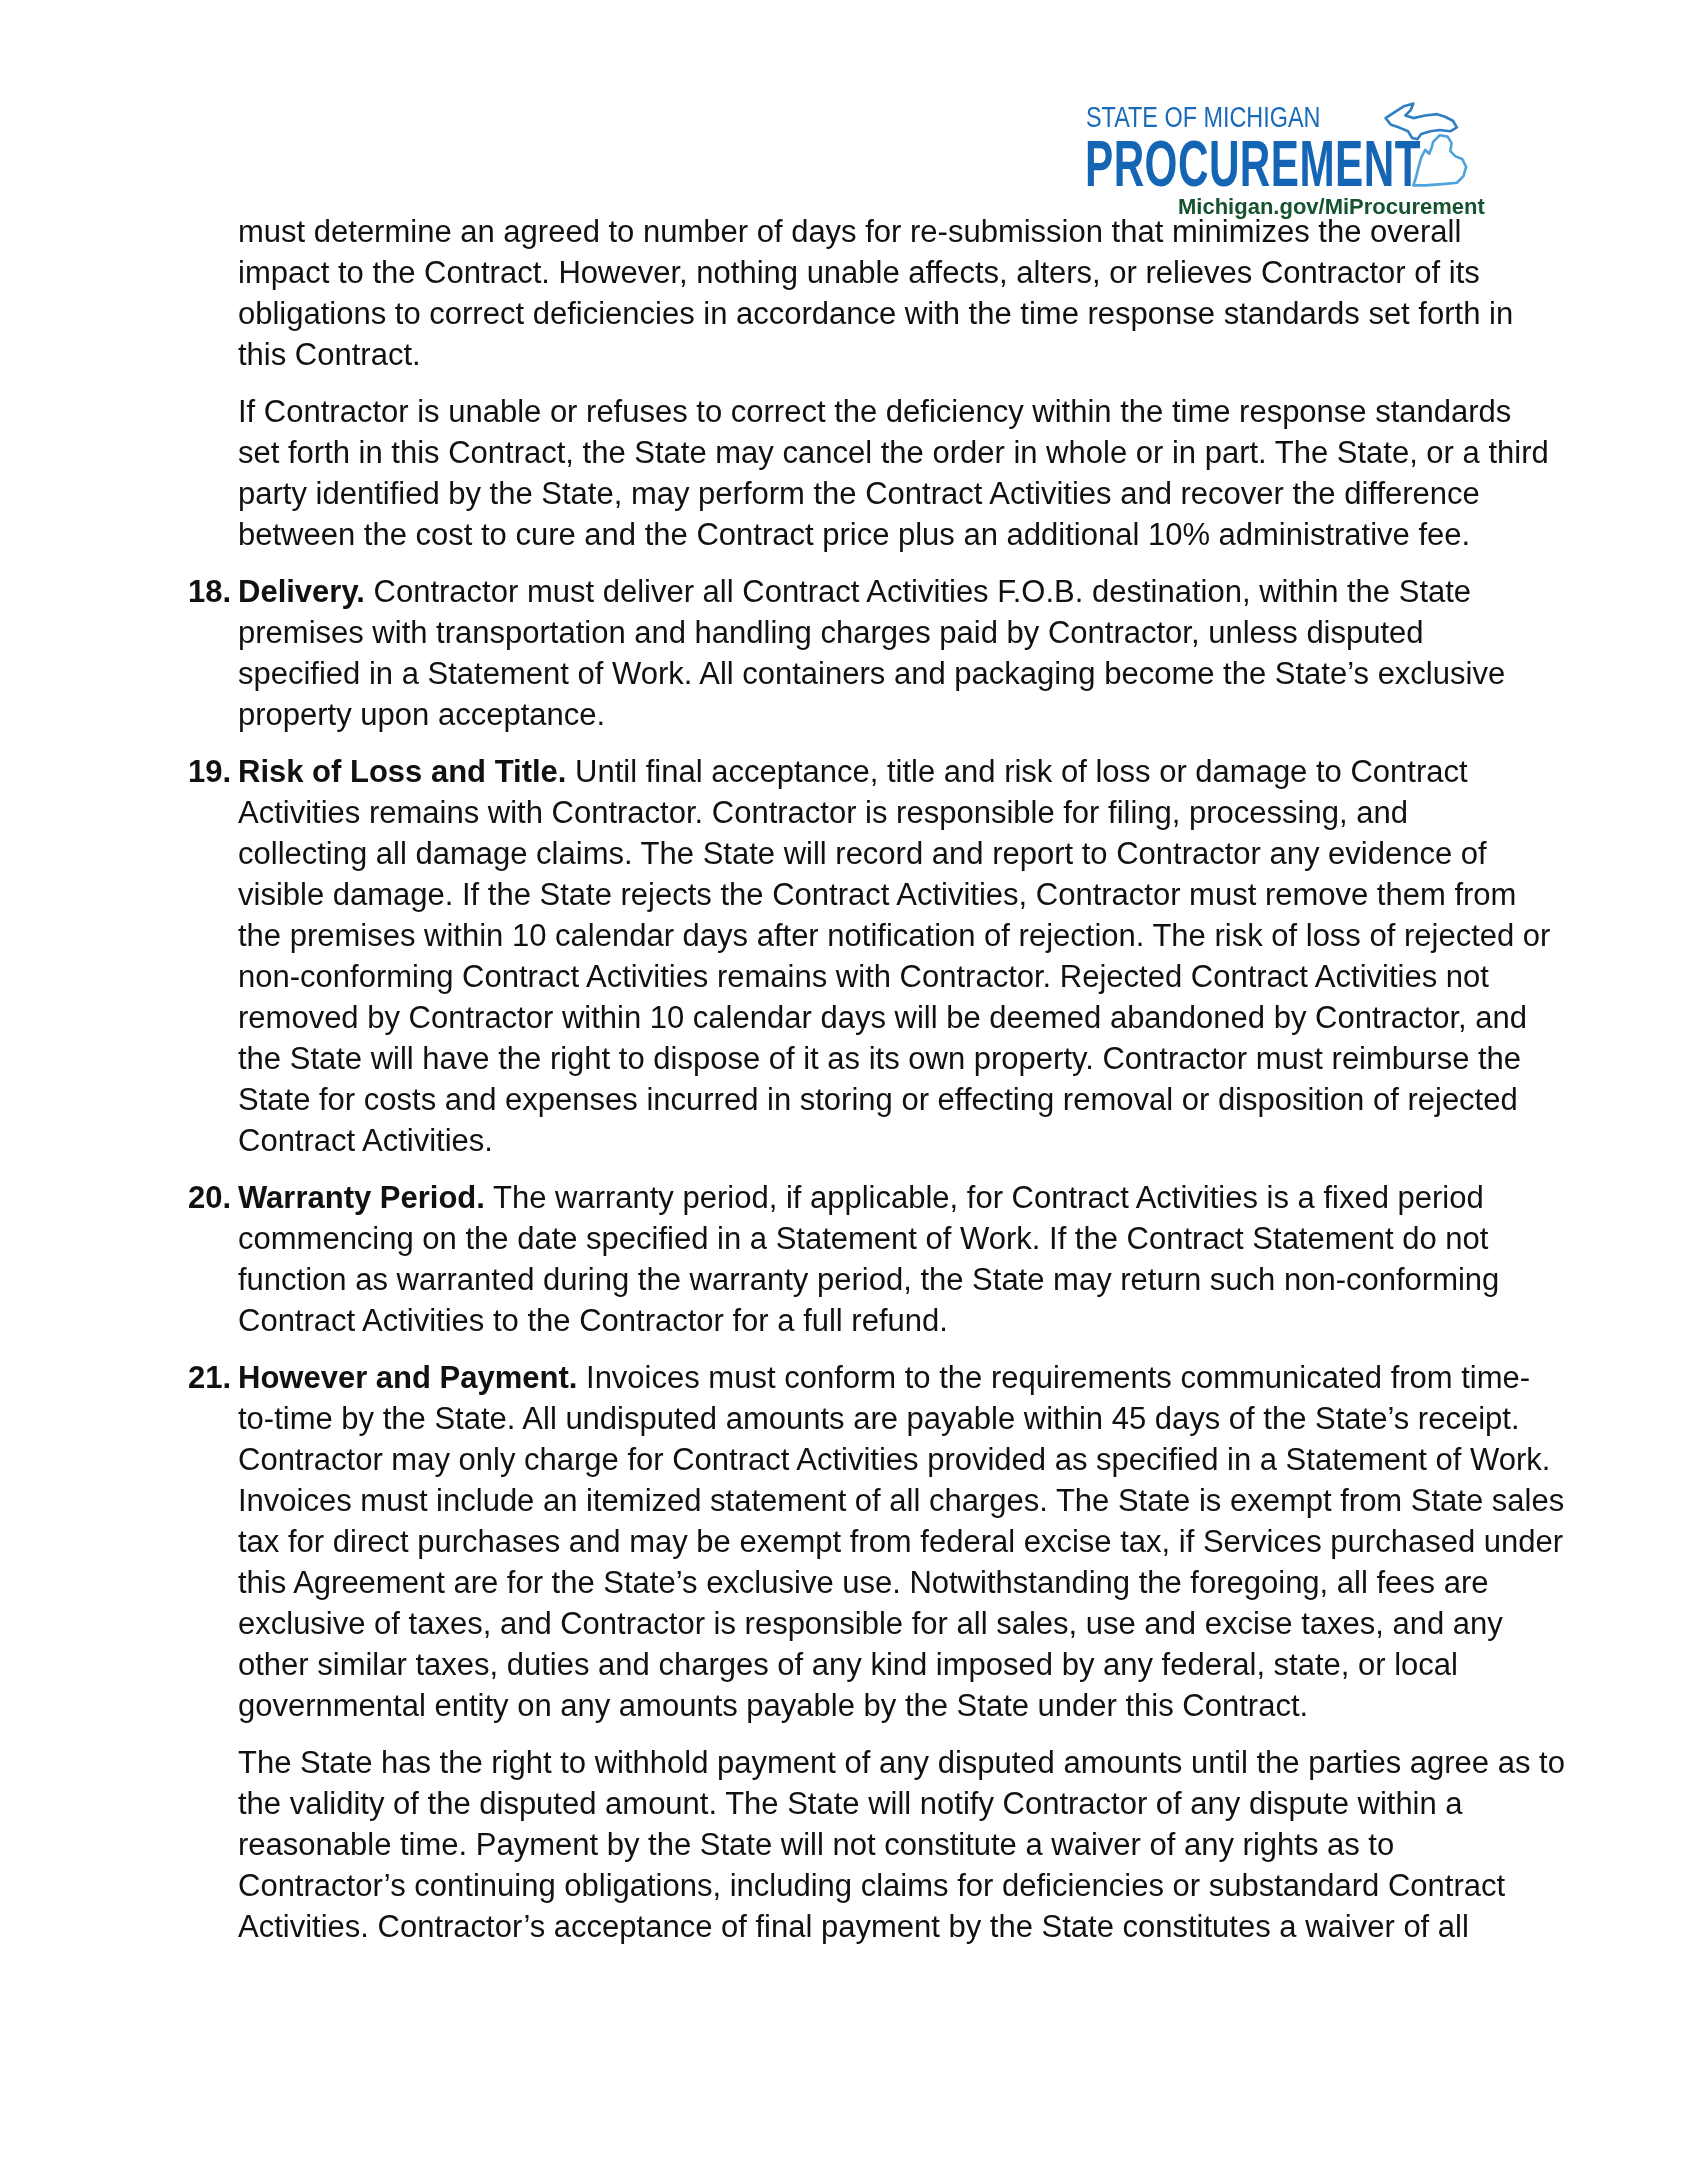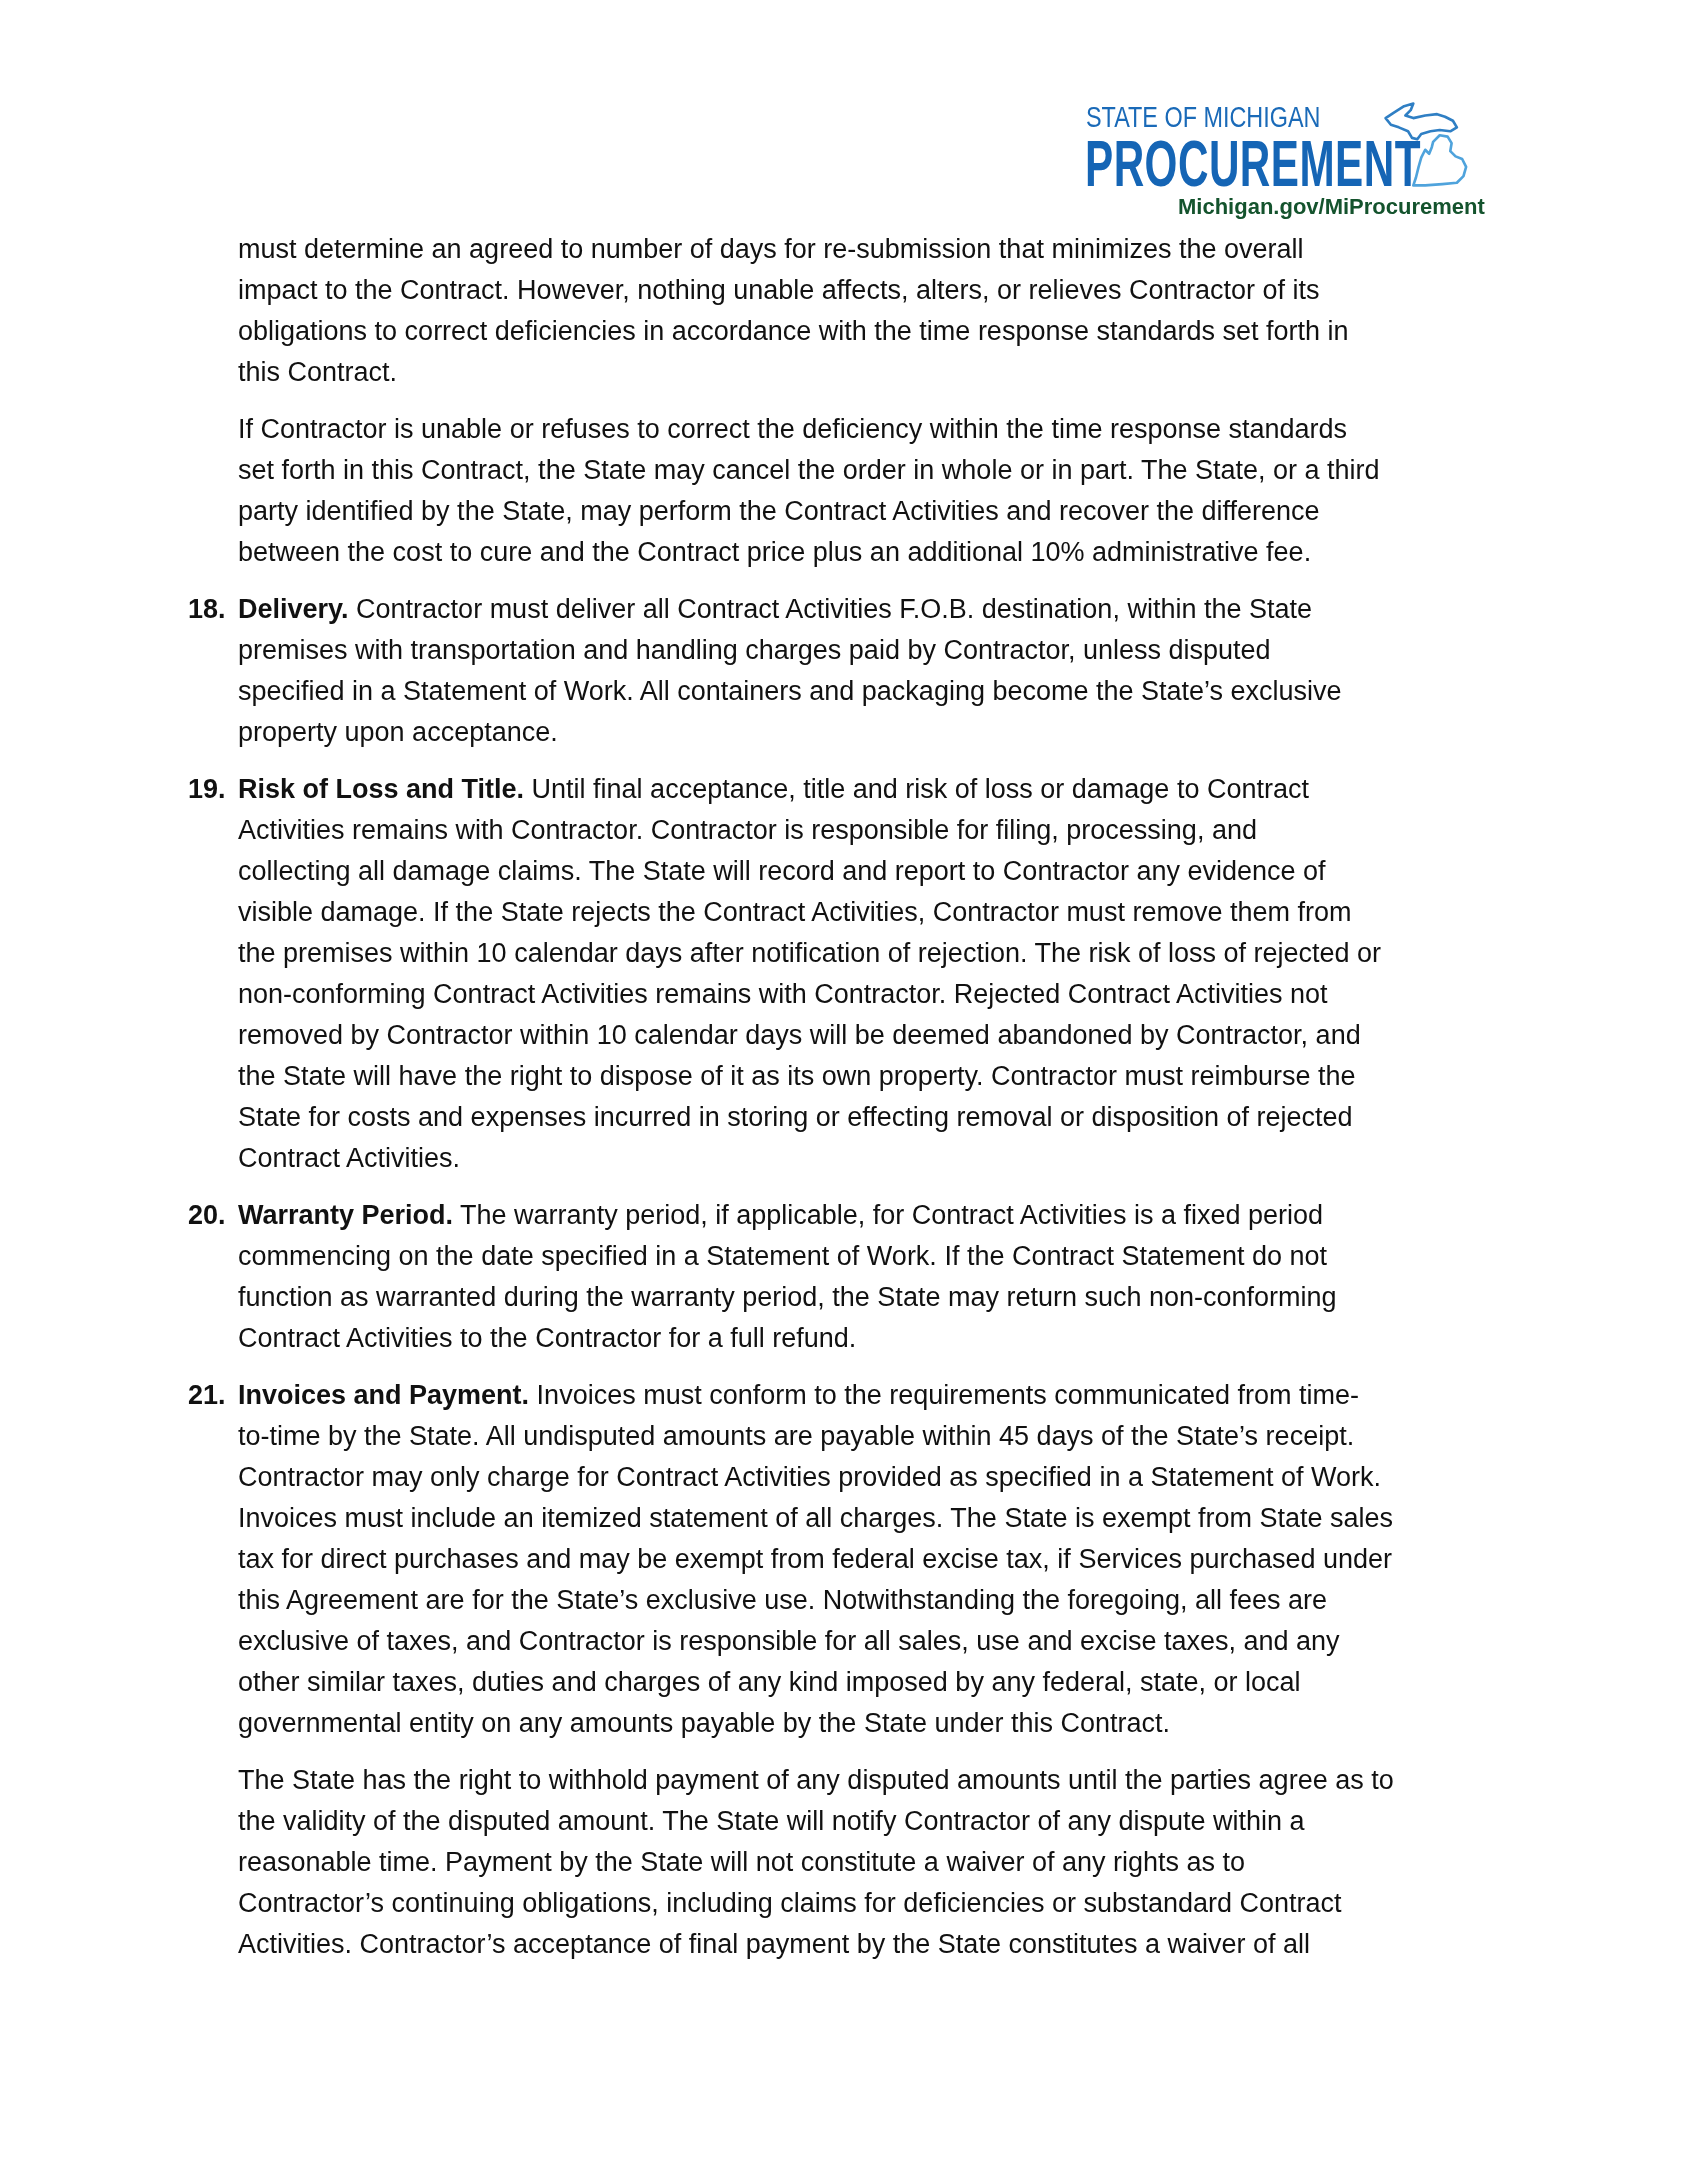--- a/index.html
+++ b/index.html
@@ -64,23 +64,23 @@
       position: absolute;
       left: 294px;
       top: 0px;
       width: 99px;
       height: 93px;
     }
 
     .content {
       position: absolute;
       left: 238px;
-      top: 229px;
+      top: 211px;
       width: 1257px;
-      font-size: 27px;
+      font-size: 31px;
       line-height: 41px;
     }
     .para {
       margin: 0 0 16px 0;
       text-align: left;
       white-space: normal;
     }
     .item {
       position: relative;
       margin: 0 0 16px 0;
@@ -154,21 +154,21 @@
   <div class="item">
     <span class="num">20.</span>
     <span class="line"><span class="title">Warranty Period.</span><span> The warranty period, if applicable, for Contract Activities is a fixed period</span></span>
     <span class="line">commencing on the date specified in a Statement of Work. If the Contract Statement do not</span>
     <span class="line">function as warranted during the warranty period, the State may return such non-conforming</span>
     <span class="line">Contract Activities to the Contractor for a full refund.</span>
   </div>
 
   <div class="item">
     <span class="num">21.</span>
-    <span class="line"><span class="title">Invoices and Payment.</span><span> Invoices must conform to the requirements communicated from time-</span></span>
+    <span class="line"><span class="title">However and Payment.</span><span> Invoices must conform to the requirements communicated from time-</span></span>
     <span class="line">to-time by the State. All undisputed amounts are payable within 45 days of the State’s receipt.</span>
     <span class="line">Contractor may only charge for Contract Activities provided as specified in a Statement of Work.</span>
     <span class="line">Invoices must include an itemized statement of all charges. The State is exempt from State sales</span>
     <span class="line">tax for direct purchases and may be exempt from federal excise tax, if Services purchased under</span>
     <span class="line">this Agreement are for the State’s exclusive use. Notwithstanding the foregoing, all fees are</span>
     <span class="line">exclusive of taxes, and Contractor is responsible for all sales, use and excise taxes, and any</span>
     <span class="line">other similar taxes, duties and charges of any kind imposed by any federal, state, or local</span>
     <span class="line">governmental entity on any amounts payable by the State under this Contract.</span>
   </div>
 

